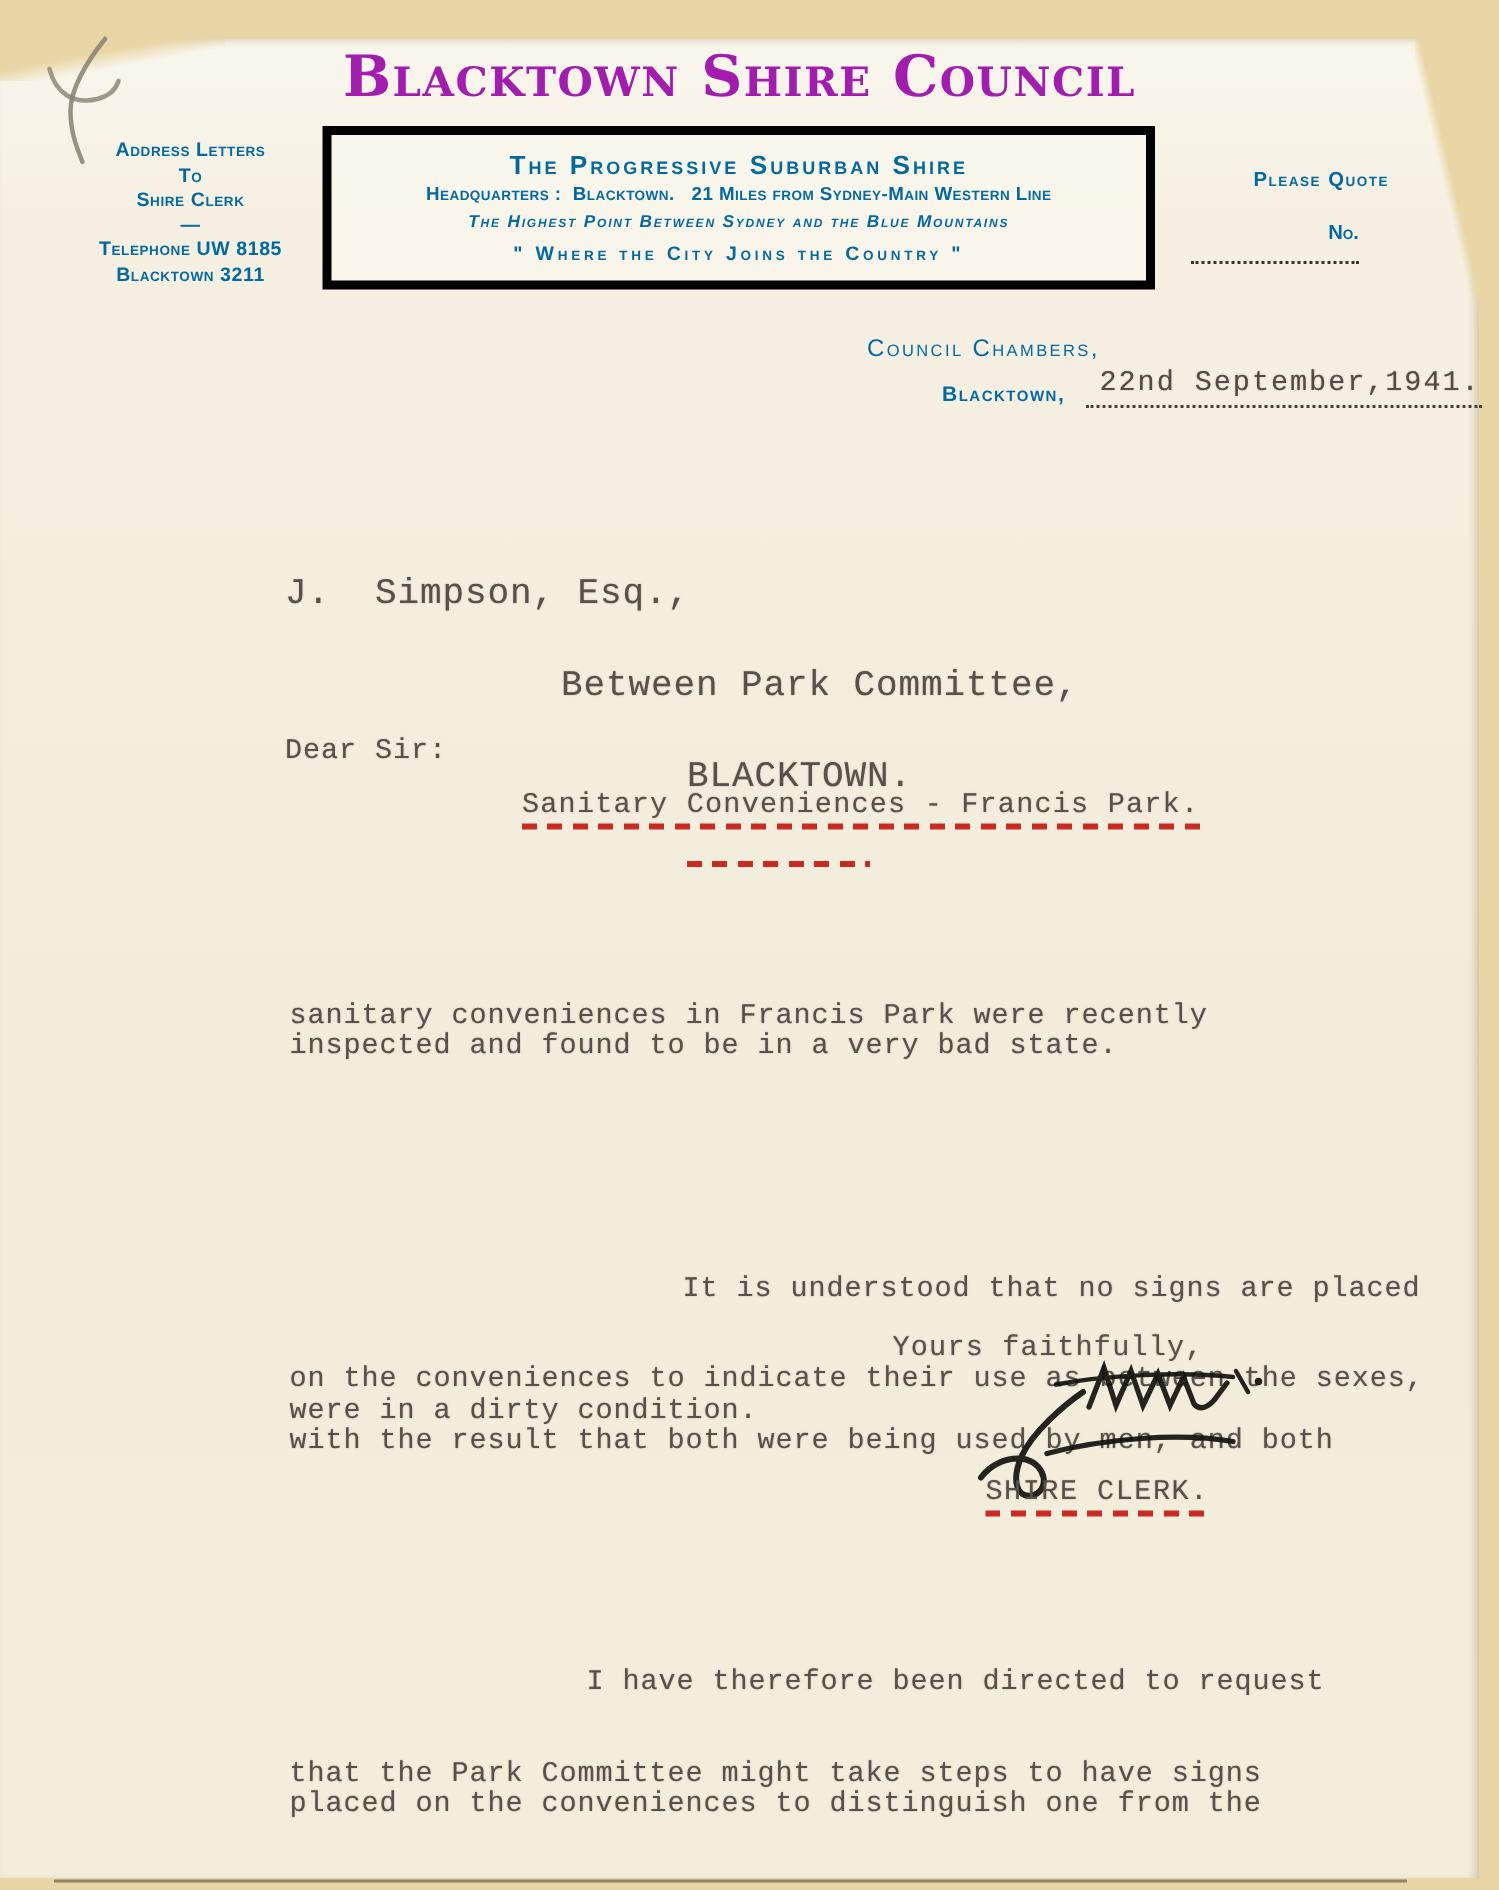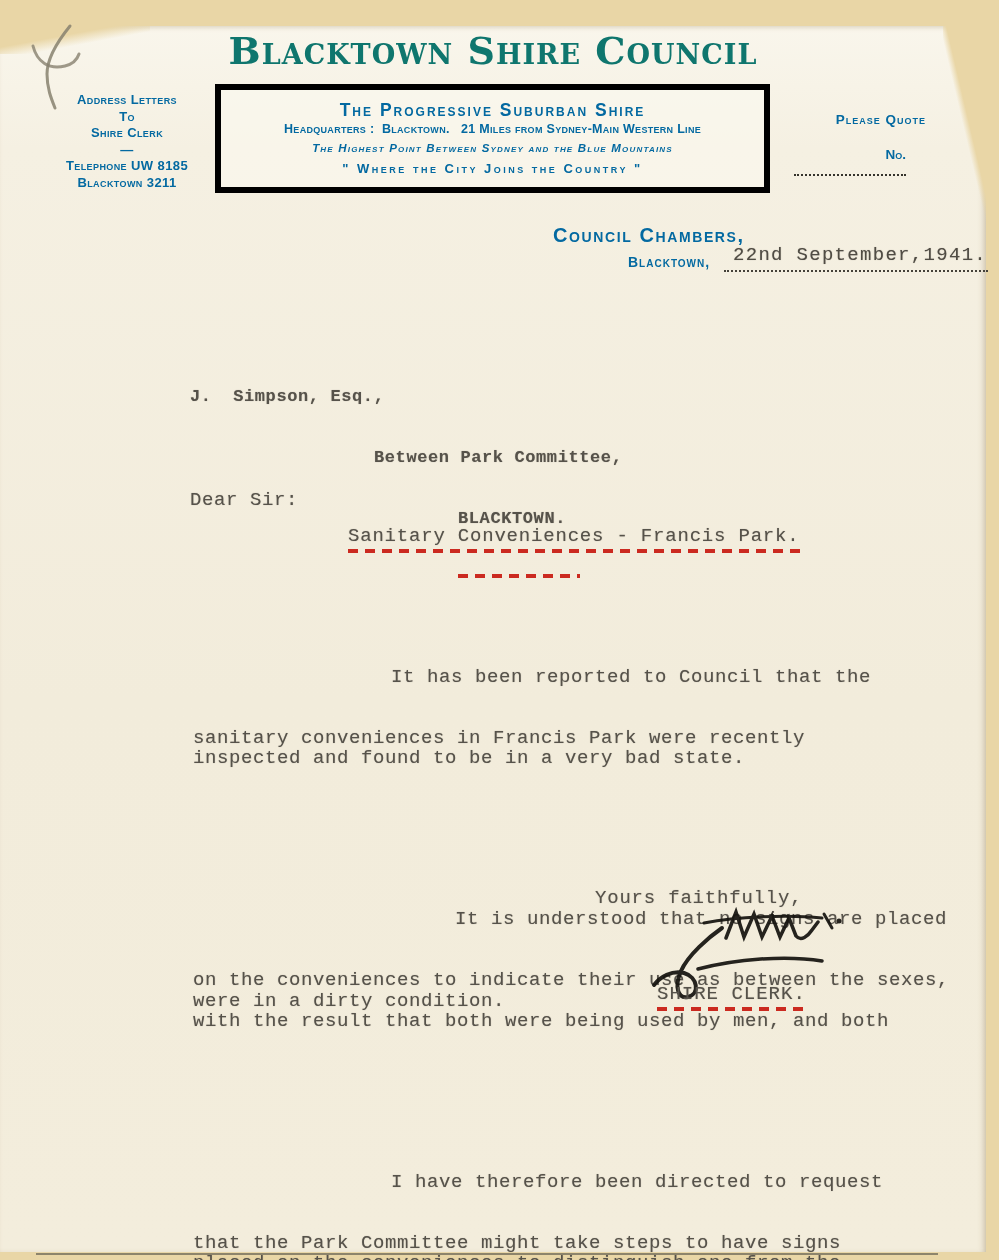--- a/index.html
+++ b/index.html
@@ -12,44 +12,44 @@
            background:linear-gradient(to bottom left,#e9d6a6 47%,rgba(233,214,166,0) 53%);}
   .tear-tl{position:absolute;left:0;top:26px;width:150px;height:28px;
            background:linear-gradient(to bottom right,#e9d6a6 38%,rgba(233,214,166,0) 60%);}
   .bottom-edge{position:absolute;left:36px;bottom:5px;width:902px;height:2px;
                background:rgba(92,87,75,.65);}
 
   
   .print{font-family:"Liberation Sans",sans-serif;font-variant:small-caps;color:#0369a1;}
   .title{position:absolute;left:0;top:28px;width:986px;text-align:center;
          font-family:"DejaVu Serif",serif;font-variant:small-caps;font-weight:700;
-         font-size:38px;letter-spacing:1px;color:#0f766e;}
+         font-size:38px;letter-spacing:1px;color:#a21caf;}
   .addr{position:absolute;left:28px;top:92px;width:198px;text-align:center;
         font-size:13px;font-weight:700;line-height:16.5px;letter-spacing:.4px;}
   .addr .line{min-height:14px;}
   .motto-box{position:absolute;left:215px;top:84px;width:543px;height:97px;
              border:6px solid #000000;text-align:center;background:rgba(252,249,241,.55);}
   .m1{margin-top:10px;font-size:17.5px;font-weight:700;letter-spacing:2px;}
   .m2{margin-top:1px;font-size:12.5px;font-weight:700;letter-spacing:.3px;white-space:pre;}
   .m3{margin-top:6px;font-size:11.5px;font-weight:700;letter-spacing:1.2px;font-style:italic;}
   .m4{margin-top:7px;font-size:13px;font-weight:700;letter-spacing:2.5px;white-space:pre;}
   .quote{position:absolute;left:796px;top:112px;width:130px;text-align:right;
          font-size:13.5px;font-weight:700;letter-spacing:1px;}
   .no-row{position:absolute;left:788px;top:147px;font-size:13.5px;font-weight:700;
           display:flex;align-items:flex-end;flex-direction:column;}
   .no-dots{display:inline-block;width:112px;height:12px;border-bottom:2px dotted #35332c;margin-left:6px;}
-  .chambers{position:absolute;left:553px;top:224px;font-size:20px;font-weight:700;letter-spacing:1.6px;}
+  .chambers{position:absolute;left:578px;top:224px;font-size:16px;font-weight:400;letter-spacing:1.6px;}
   .place{position:absolute;left:628px;top:254px;font-size:14px;font-weight:700;letter-spacing:1px;}
   .date-dots{position:absolute;left:724px;top:248px;width:264px;height:22px;border-bottom:2px dotted #45423a;}
 
   
   .typed{font-family:"Liberation Mono","DejaVu Sans Mono",monospace;color:#56524a;
          white-space:pre;text-shadow:0 0 1px rgba(86,82,74,.45);}
   .typed-date{position:absolute;left:733px;top:244px;font-size:19px;letter-spacing:1.3px;color:#504c44;}
-  .recipient{position:absolute;left:190px;top:346px;font-size:17px;line-height:20.4px;letter-spacing:.6px;font-weight:bold;}
+  .recipient{position:absolute;left:190px;top:346px;font-size:24px;line-height:20.4px;letter-spacing:.6px;}
   .r1{margin-left:116px;}.r2{margin-left:184px;}.r3{margin-left:268px;}
   .red-dash{height:4px;background:repeating-linear-gradient(90deg,#cb2a20 0 10px,rgba(0,0,0,0) 10px 17px);}
   .recip-under{margin-left:268px;margin-top:4px;width:122px;}
   .salutation{position:absolute;left:190px;top:489px;font-size:19px;letter-spacing:.6px;}
   .subject{position:absolute;left:348px;top:525px;font-size:19px;letter-spacing:.8px;}
   .subject-under{position:absolute;left:348px;top:549px;width:456px;}
   .body{position:absolute;left:193px;top:586px;font-size:19px;line-height:20.3px;letter-spacing:.6px;}
   .para{margin-bottom:19px;}
   .para .first{padding-left:198px;}
   .para.p2 .first{padding-left:262px;}
@@ -108,21 +108,20 @@
     <div class="r3">BLACKTOWN.</div>
     <div class="red-dash recip-under"></div>
   </div>
 
   <div class="salutation typed">Dear Sir:</div>
   <div class="subject typed">Sanitary Conveniences - Francis Park.</div>
   <div class="red-dash subject-under"></div>
 
   <div class="body typed">
     <div class="para p1">
-      <div class="first">It has been reported to Council that the</div>
       <div><div>sanitary conveniences in Francis Park were recently</div><div>inspected and found to be in a very bad state.</div></div>
     </div>
     <div class="para p2">
       <div class="first">It is understood that no signs are placed</div>
       <div><div>on the conveniences to indicate their use as between the sexes,</div><div>were in a dirty condition.</div><div>with the result that both were being used by men, and both</div></div>
     </div>
     <div class="para p3">
       <div class="first">I have therefore been directed to request</div>
       <div><div>that the Park Committee might take steps to have signs</div><div>placed on the conveniences to distinguish one from the</div></div>
     </div>

